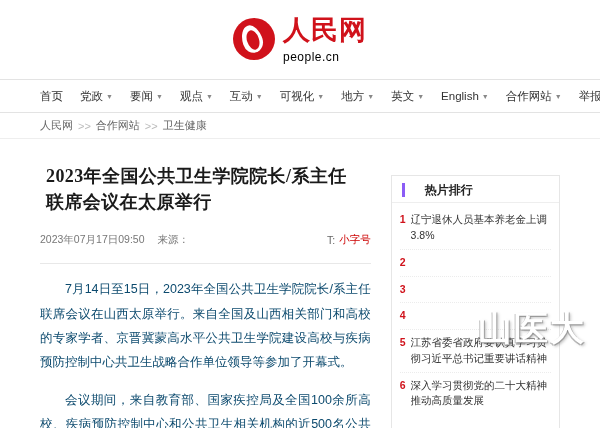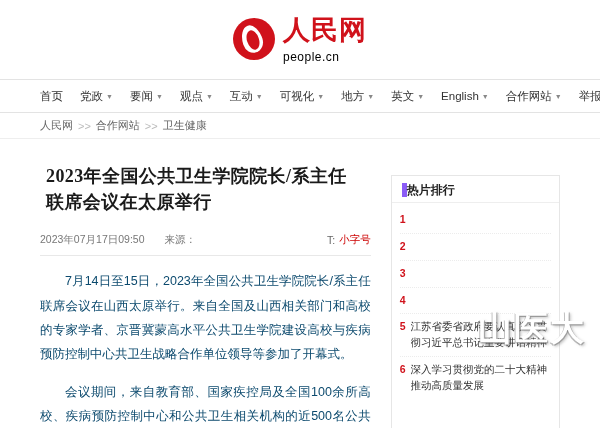--- a/index.html
+++ b/index.html
@@ -150,21 +150,21 @@
     font-size: 18px;
     line-height: 1.45;
     font-weight: bold;
     color: #1a1a1a;
     letter-spacing: 0.4px;
   }
   .meta-row {
     display: flex;
     align-items: center;
     margin-top: 18px;
-    padding-bottom: 8px;
+    padding-bottom: 16px;
     border-bottom: 1px solid #e8e8e8;
     font-size: 10.5px;
     color: #777;
   }
   .meta-left { white-space: nowrap; }
   .meta-right {
     margin-left: auto;
     display: flex;
     align-items: center;
     gap: 4px;
@@ -194,22 +194,22 @@
     background: #fff;
   }
   .sidebar-head {
     padding: 7px 10px 5px 10px;
     border-bottom: 1px solid #eee;
   }
   .sidebar-title {
     font-size: 12px;
     font-weight: bold;
     color: #222;
-    border-left: 5px solid #8b5cf6;
-    padding-left: 0;
+    border-left: 3px solid #8b5cf6;
+    padding-left: 20px;
     line-height: 1.2;
   }
   .rank-list {
     list-style: none;
     margin: 0;
     padding: 4px 8px 8px 8px;
   }
   .rank-list li {
     display: flex;
     align-items: flex-start;
@@ -321,38 +321,39 @@
     <a>卫生健康</a>
   </div>
 
   <div class="content">
 
     <div class="article">
       <h1>2023年全国公共卫生学院院长/系主任联席会议在太原举行</h1>
 
       <div class="meta-row">
         <span class="meta-left">2023年07月17日09:50</span>
-        <span class="meta-left" style="margin-left:20px">来源：</span>
+        <span class="meta-left" style="margin-left:13px">来源：</span>
         <span class="meta-right">
           <span class="t-label">T:</span>
           <span class="fontsize-btn">小字号</span>
         </span>
       </div>
 
       <p>7月14日至15日，2023年全国公共卫生学院院长/系主任联席会议在山西太原举行。来自全国及山西相关部门和高校的专家学者、京晋冀蒙高水平公共卫生学院建设高校与疾病预防控制中心共卫生战略合作单位领导等参加了开幕式。</p>
       <p>会议期间，来自教育部、国家疾控局及全国100余所高校、疾病预防控制中心和公共卫生相关机构的近500名公共卫生领域知名专家齐聚太原，围绕“加快建设高质量公共卫生教育体系”主题，共同探讨高水平公共卫生学院建设、高校与疾病预防控制中心协同发展等重要议题。</p>
     </div>
 
     <div class="sidebar">
       <div class="sidebar-head">
         <div class="sidebar-title">热片排行</div>
       </div>
       <ul class="rank-list">
         <li>
           <span class="rank-num">1</span>
+          <span class="rank-text">辽宁退休人员基本养老金上调3.8%</span>
         </li>
         <li>
           <span class="rank-num">2</span>
         </li>
         <li>
           <span class="rank-num">3</span>
         </li>
         <li>
           <span class="rank-num">4</span>
         </li>

